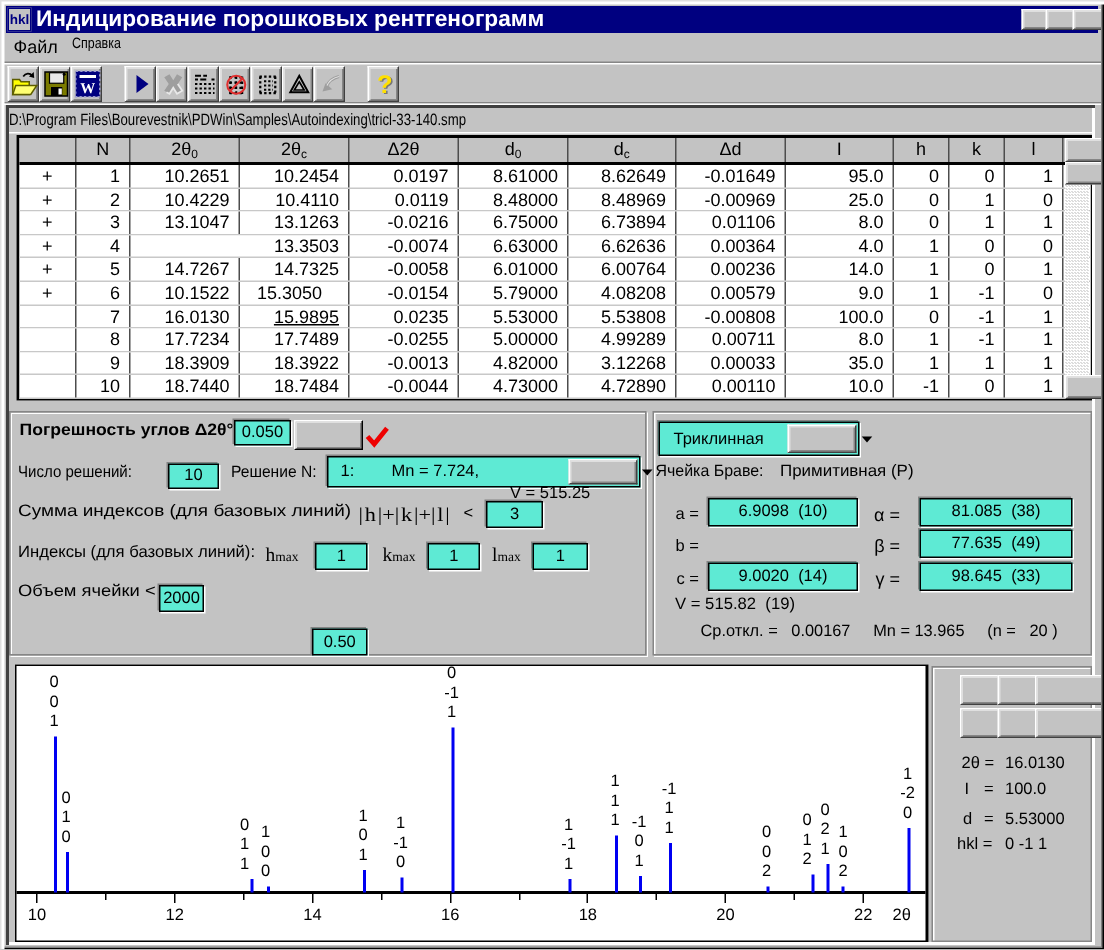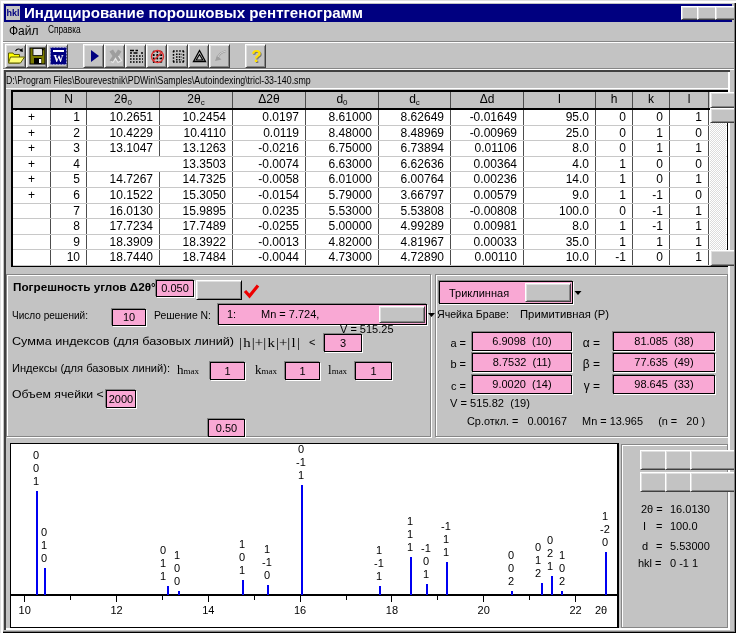--- a/index.html
+++ b/index.html
@@ -3,21 +3,21 @@
 <style>
 *{margin:0;padding:0;box-sizing:border-box;}
 html,body{width:736px;height:633px;overflow:hidden;}
 body{font-family:"Liberation Sans",sans-serif;font-size:11px;color:#000;}
 #w{position:relative;width:736px;height:633px;background:#c3c3c3;overflow:hidden;}
 .abs{position:absolute;}
 .frame{position:absolute;inset:0;z-index:60;pointer-events:none;
  box-shadow:inset 1px 1px 0 #dfdfdf,inset 3px 3px 0 #fff,inset -1px -1px 0 #000,inset -2px -2px 0 #808080;}
 .btn{position:absolute;background:#c3c3c3;border:1px solid;border-color:#fff #404040 #404040 #fff;
  box-shadow:inset 1px 1px 0 #dfdfdf,inset -1px -1px 0 #868686;padding-left:44px;}
-.edit{position:absolute;background:#f9a8d4;border:1px solid #000;
+.edit{position:absolute;background:#5eead4;border:1px solid #000;
  box-shadow:-1px -1px 0 #848484,1px 1px 0 #fff;text-align:center;}
 .etched{position:absolute;border:1px solid #868686;box-shadow:1px 1px 0 #fff,inset 1px 1px 0 #fff;}
 .sx{display:inline-block;transform-origin:0 50%;white-space:nowrap;}
 .nvl{white-space:nowrap;}
 .tb{width:21px;height:24px;padding:1px 0 0 1px;}
 .row{display:flex;height:15.6px;border-bottom:1px solid #c8c8c8;background:#fff;}
 .row>div{border-right:1px solid #4d4d4d;text-align:right;padding-right:6px;line-height:15.2px;font-size:12px;overflow:hidden;flex:none;}
 .hdr{display:flex;height:18px;background:#c3c3c3;border-bottom:2px solid #000;}
 .hdr>div{border-right:1px solid #4d4d4d;text-align:center;line-height:15px;font-size:12px;flex:none;}
 sub{font-size:8px;vertical-align:-2px;line-height:0;}
@@ -186,66 +186,66 @@
         <div style="width:73px;">0.00236</div>
         <div style="width:72px;">14.0</div>
         <div style="width:37px;">1</div>
         <div style="width:37px;">0</div>
         <div style="width:39px;">1</div>
       </div>
 <div class="row">
         <div style="width:38px;text-align:center;padding-right:0;">+</div>
         <div style="width:36px;">6</div>
         <div style="width:73px;">10.1522</div>
-        <div style="width:73px;">15.3050</div>
+        <div style="width:73px;text-align:center;">15.3050</div>
         <div style="width:73px;">-0.0154</div>
         <div style="width:73px;">5.79000</div>
-        <div style="width:72px;">3.66797</div>
+        <div style="width:72px;">4.08208</div>
         <div style="width:73px;">0.00579</div>
         <div style="width:72px;">9.0</div>
         <div style="width:37px;">1</div>
         <div style="width:37px;">-1</div>
         <div style="width:39px;">0</div>
       </div>
 <div class="row">
         <div style="width:38px;text-align:center;padding-right:0;"></div>
         <div style="width:36px;">7</div>
         <div style="width:73px;">16.0130</div>
-        <div style="width:73px;">15.9895</div>
+        <div style="width:73px;text-decoration:underline;">15.9895</div>
         <div style="width:73px;">0.0235</div>
         <div style="width:73px;">5.53000</div>
         <div style="width:72px;">5.53808</div>
         <div style="width:73px;">-0.00808</div>
         <div style="width:72px;">100.0</div>
         <div style="width:37px;">0</div>
         <div style="width:37px;">-1</div>
         <div style="width:39px;">1</div>
       </div>
 <div class="row">
         <div style="width:38px;text-align:center;padding-right:0;"></div>
         <div style="width:36px;">8</div>
         <div style="width:73px;">17.7234</div>
         <div style="width:73px;">17.7489</div>
         <div style="width:73px;">-0.0255</div>
         <div style="width:73px;">5.00000</div>
         <div style="width:72px;">4.99289</div>
-        <div style="width:73px;">0.00981</div>
+        <div style="width:73px;">0.00711</div>
         <div style="width:72px;">8.0</div>
         <div style="width:37px;">1</div>
         <div style="width:37px;">-1</div>
         <div style="width:39px;">1</div>
       </div>
 <div class="row">
         <div style="width:38px;text-align:center;padding-right:0;"></div>
         <div style="width:36px;">9</div>
         <div style="width:73px;">18.3909</div>
         <div style="width:73px;">18.3922</div>
         <div style="width:73px;">-0.0013</div>
         <div style="width:73px;">4.82000</div>
-        <div style="width:72px;">4.81967</div>
+        <div style="width:72px;">3.12268</div>
         <div style="width:73px;">0.00033</div>
         <div style="width:72px;">35.0</div>
         <div style="width:37px;">1</div>
         <div style="width:37px;">1</div>
         <div style="width:39px;">1</div>
       </div>
 <div class="row">
         <div style="width:38px;text-align:center;padding-right:0;"></div>
         <div style="width:36px;">10</div>
         <div style="width:73px;">18.7440</div>
@@ -315,21 +315,20 @@
  <div class="btn" style="right:1px;top:1px;width:18px;height:19px;"><svg width="16" height="17">
           <path d="M4.5 7 L8 11 L11.5 7 Z" fill="#000"></path>
         </svg></div>
 </div>
 <div class="abs" style="left:437px;top:308px;"><span class="sx" id="lblH" style="transform:scaleX(0.966);">Ячейка Браве:</span></div>
 <div class="abs" style="left:520px;top:308px;"><span class="sx" id="lblI" style="transform:scaleX(1.026);">Примитивная (P)</span></div>
 
 <div class="abs" style="left:438px;top:337px;width:28px;text-align:right;">a =</div>
 <div class="edit" style="left:472px;top:332px;width:100px;height:19px;line-height:17px;">6.9098&nbsp; (10)</div>
 <div class="abs" style="left:438px;top:358px;width:28px;text-align:right;">b =</div>
-<div class="edit" style="left:472px;top:353px;width:100px;height:19px;line-height:17px;">8.7532&nbsp; (11)</div>
 <div class="abs" style="left:438px;top:380px;width:28px;text-align:right;">c =</div>
 <div class="edit" style="left:472px;top:375px;width:100px;height:19px;line-height:17px;">9.0020&nbsp; (14)</div>
 <div class="abs" style="left:573px;top:336px;width:27px;text-align:right;font-size:12px;">α =</div>
 <div class="edit" style="left:613px;top:332px;width:102px;height:19px;line-height:17px;">81.085&nbsp; (38)</div>
 <div class="abs" style="left:573px;top:357px;width:27px;text-align:right;font-size:12px;">β =</div>
 <div class="edit" style="left:613px;top:353px;width:102px;height:19px;line-height:17px;">77.635&nbsp; (49)</div>
 <div class="abs" style="left:573px;top:379px;width:27px;text-align:right;font-size:12px;">γ =</div>
 <div class="edit" style="left:613px;top:375px;width:102px;height:19px;line-height:17px;">98.645&nbsp; (33)</div>
 <div class="abs" style="left:450px;top:397px;"><span class="sx" id="lblJ" style="transform:scaleX(1.01);">V = 515.82&nbsp; (19)</span></div>
 <div class="abs" style="left:467px;top:415px;"><span class="sx" id="lblK" style="transform:scaleX(0.991);">Ср.откл. =&nbsp;&nbsp; 0.00167&nbsp;&nbsp;&nbsp;&nbsp; Mn = 13.965&nbsp;&nbsp;&nbsp;&nbsp; (n =&nbsp;&nbsp; 20 )</span></div>

